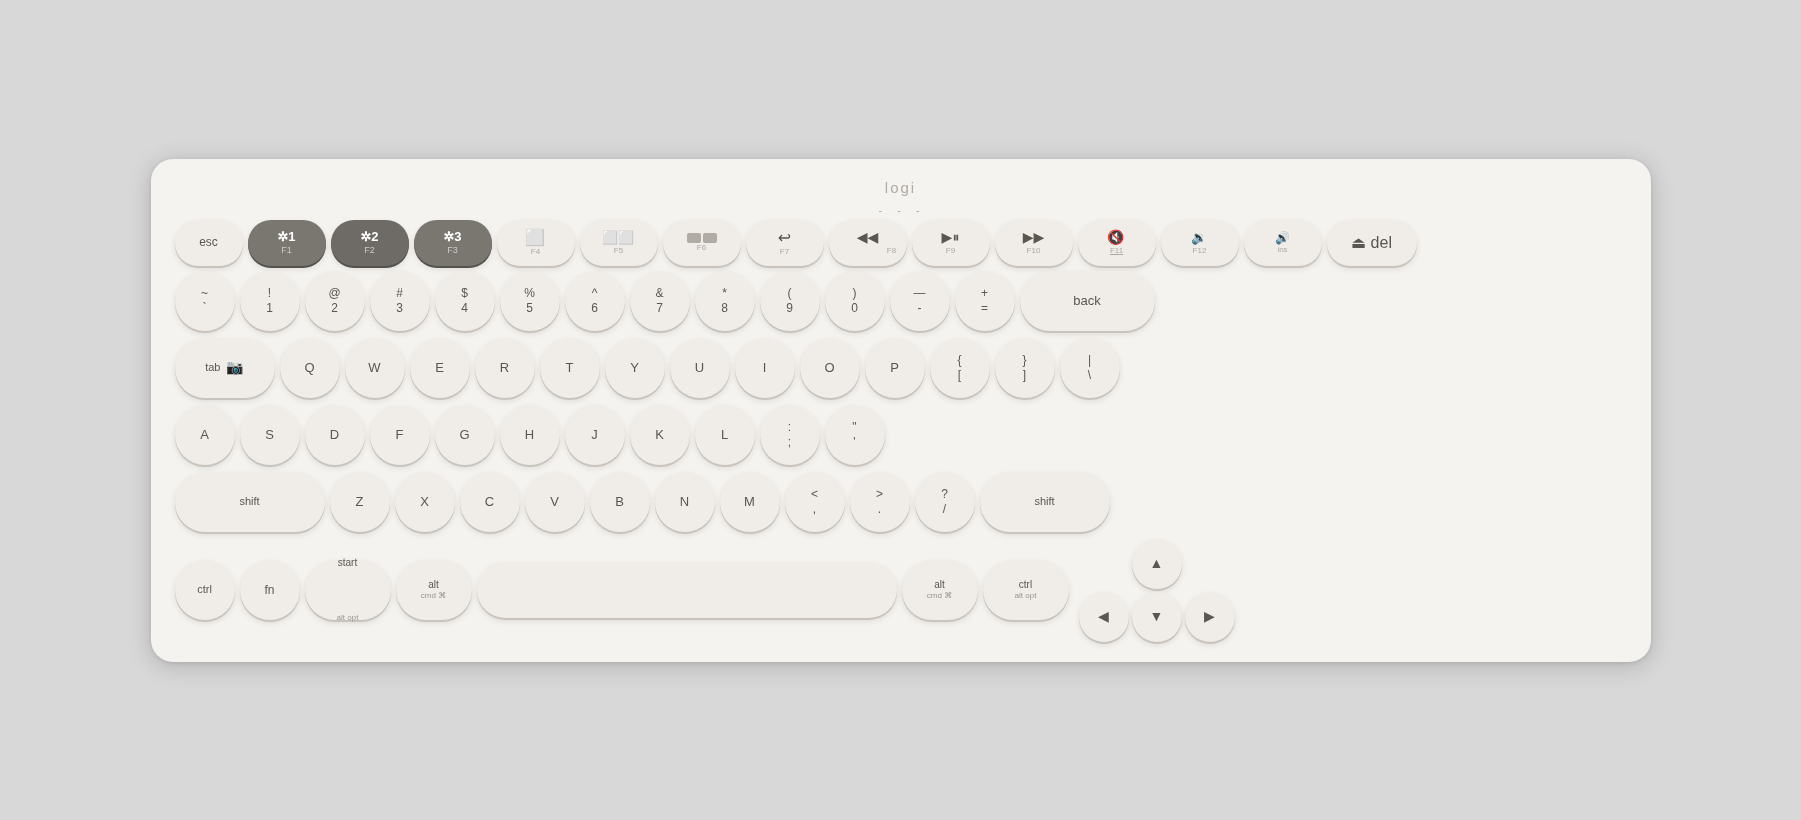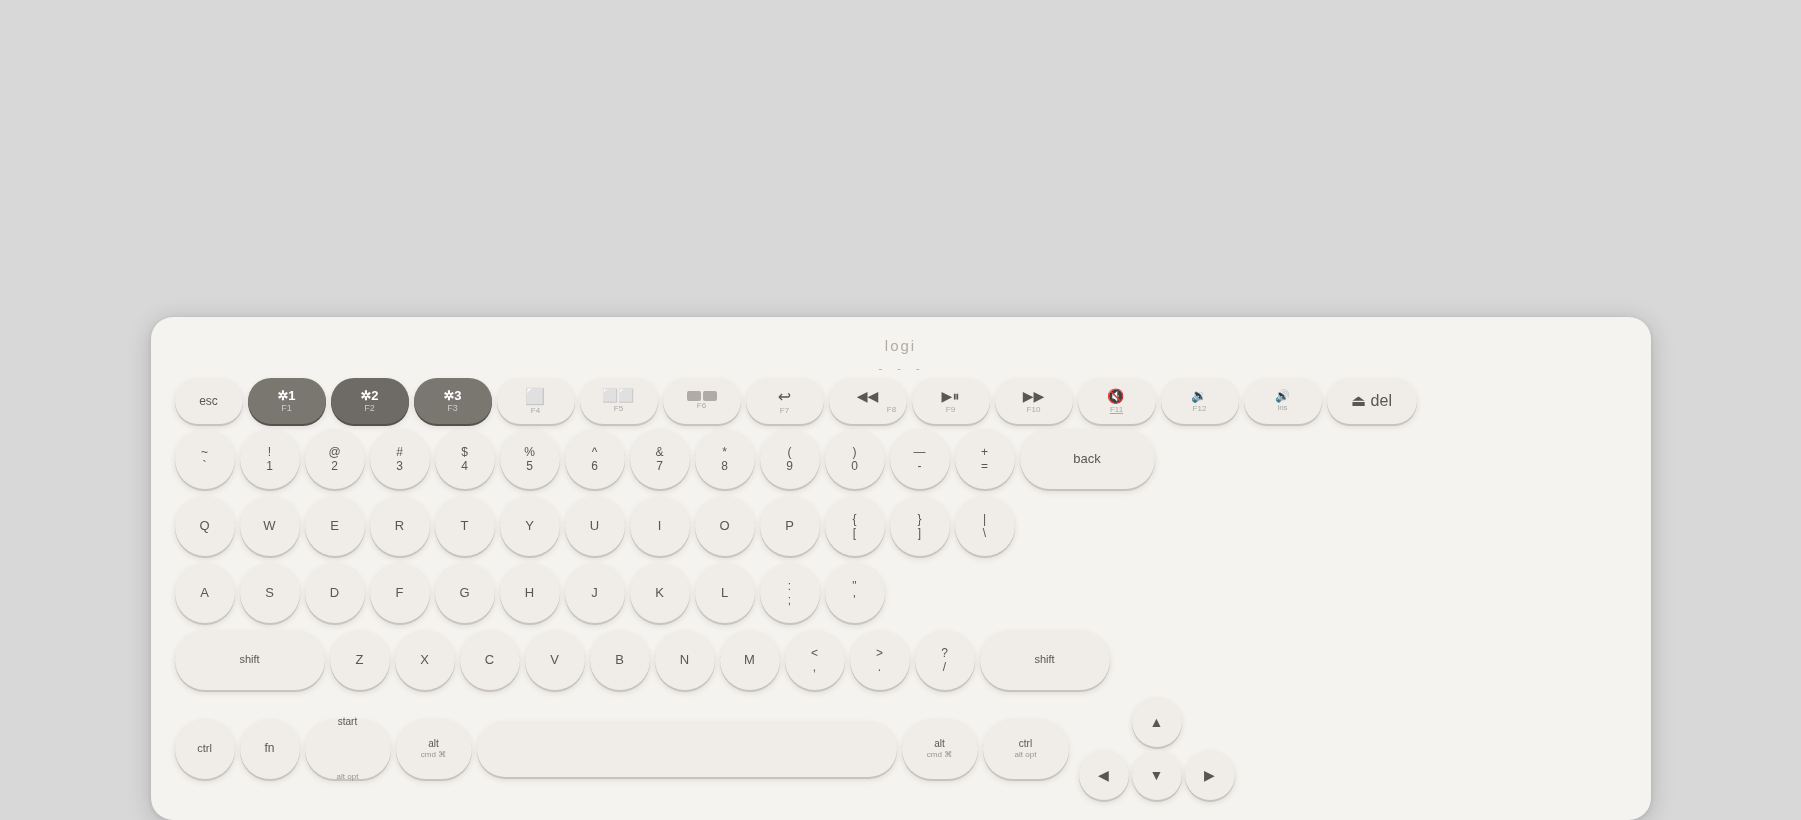--- a/index.html
+++ b/index.html
@@ -7,21 +7,21 @@
       background: #e8e8e8;
       display: flex;
       align-items: center;
       justify-content: center;
       min-height: 100vh;
       font-family: -apple-system, BlinkMacSystemFont, 'Helvetica Neue', Arial, sans-serif;
     }
 
     .keyboard-wrapper {
       display: flex;
-      align-items: flex-end;
+      align-items: center;
       justify-content: center;
       width: 1801px;
       height: 820px;
       background: #d8d8d8;
     }
 
     .keyboard {
       background: #f5f3f0;
       border-radius: 22px;
       padding: 20px 24px 20px 24px;
@@ -344,20 +344,24 @@
         <span class="bot-sym">-</span>
       </button>
       <button class="key">
         <span class="top-sym">+</span>
         <span class="bot-sym">=</span>
       </button>
       <button class="key key-back">back</button>
     </div>
 
     <div class="keyboard-row">
+      <button class="key key-tab" style="flex-direction:row; gap:6px;">
+        <span>tab</span>
+        <span style="font-size:14px;">📷</span>
+      </button>
       <button class="key">Q</button>
       <button class="key">W</button>
       <button class="key">E</button>
       <button class="key">R</button>
       <button class="key">T</button>
       <button class="key">Y</button>
       <button class="key">U</button>
       <button class="key">I</button>
       <button class="key">O</button>
       <button class="key">P</button>

